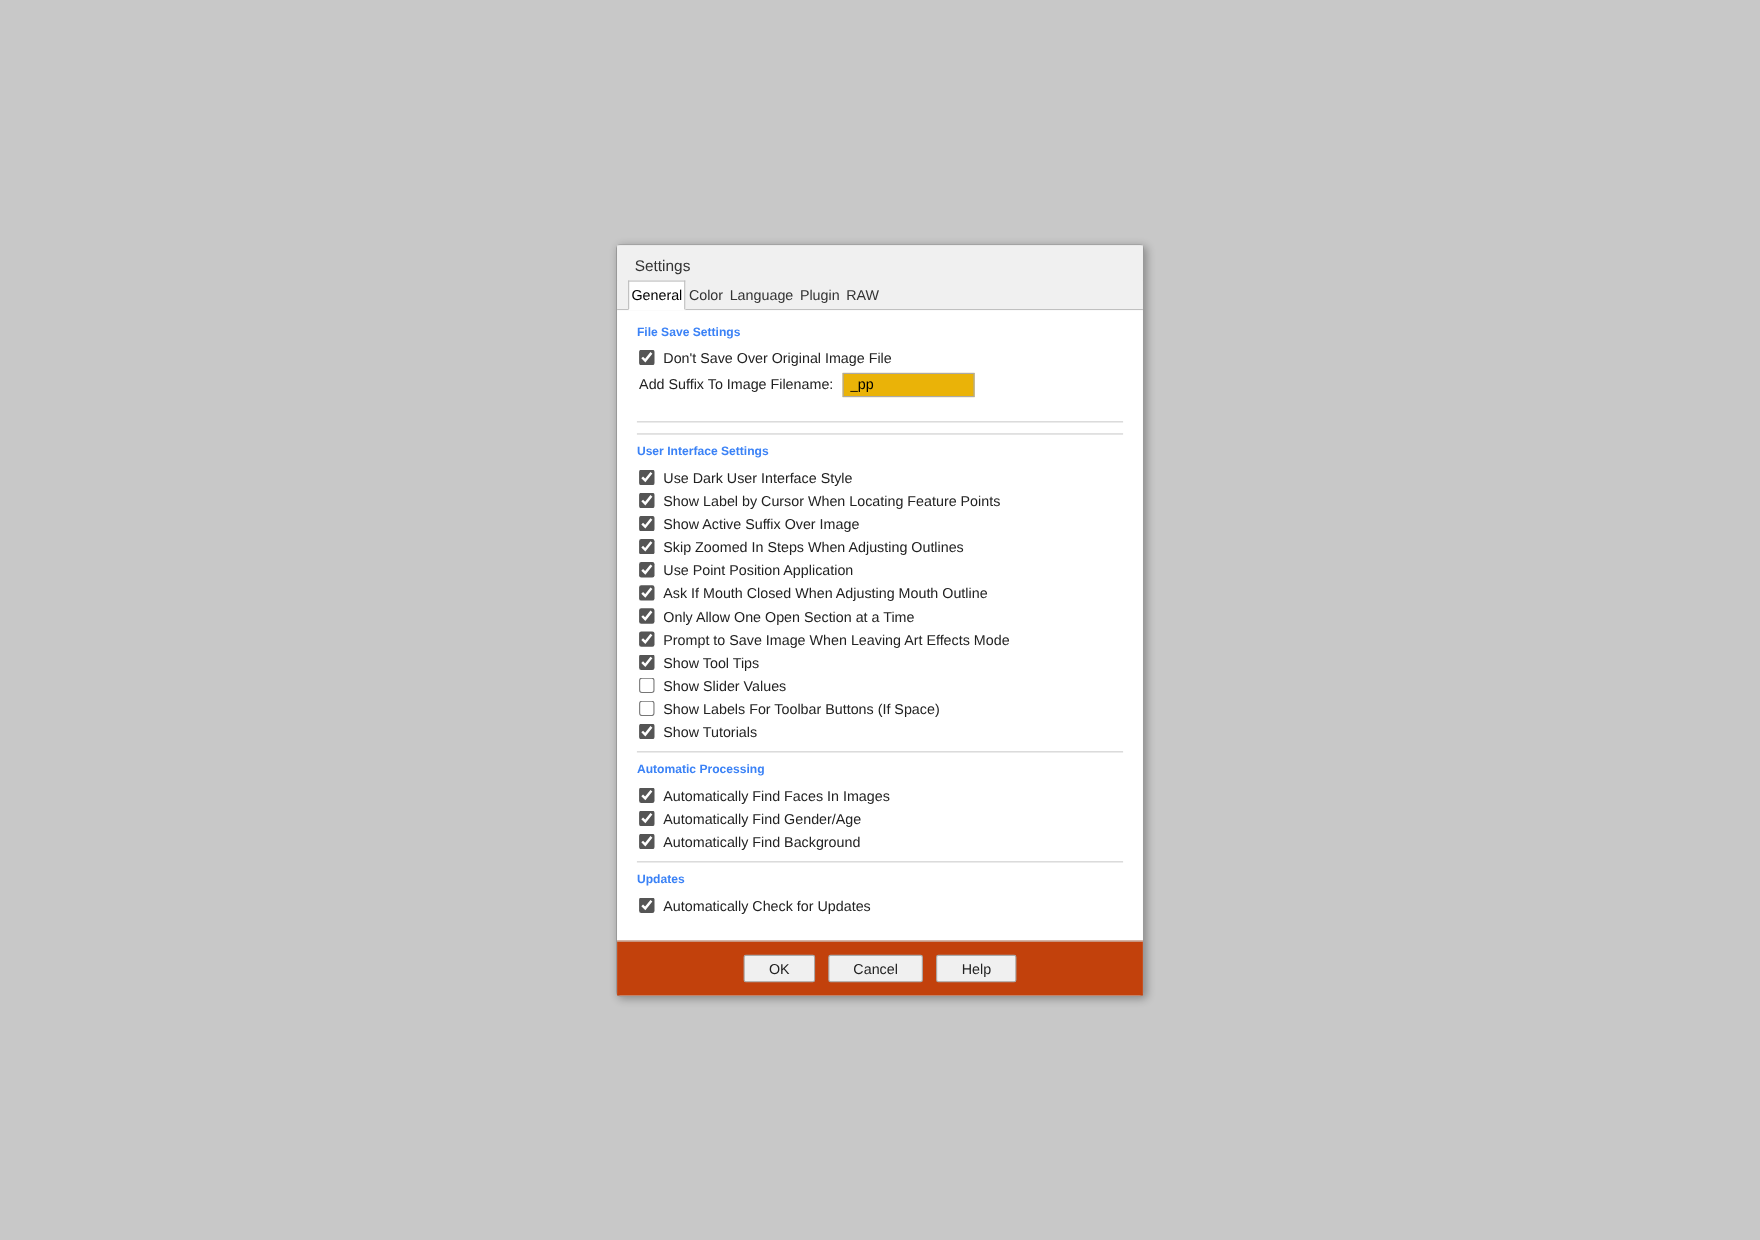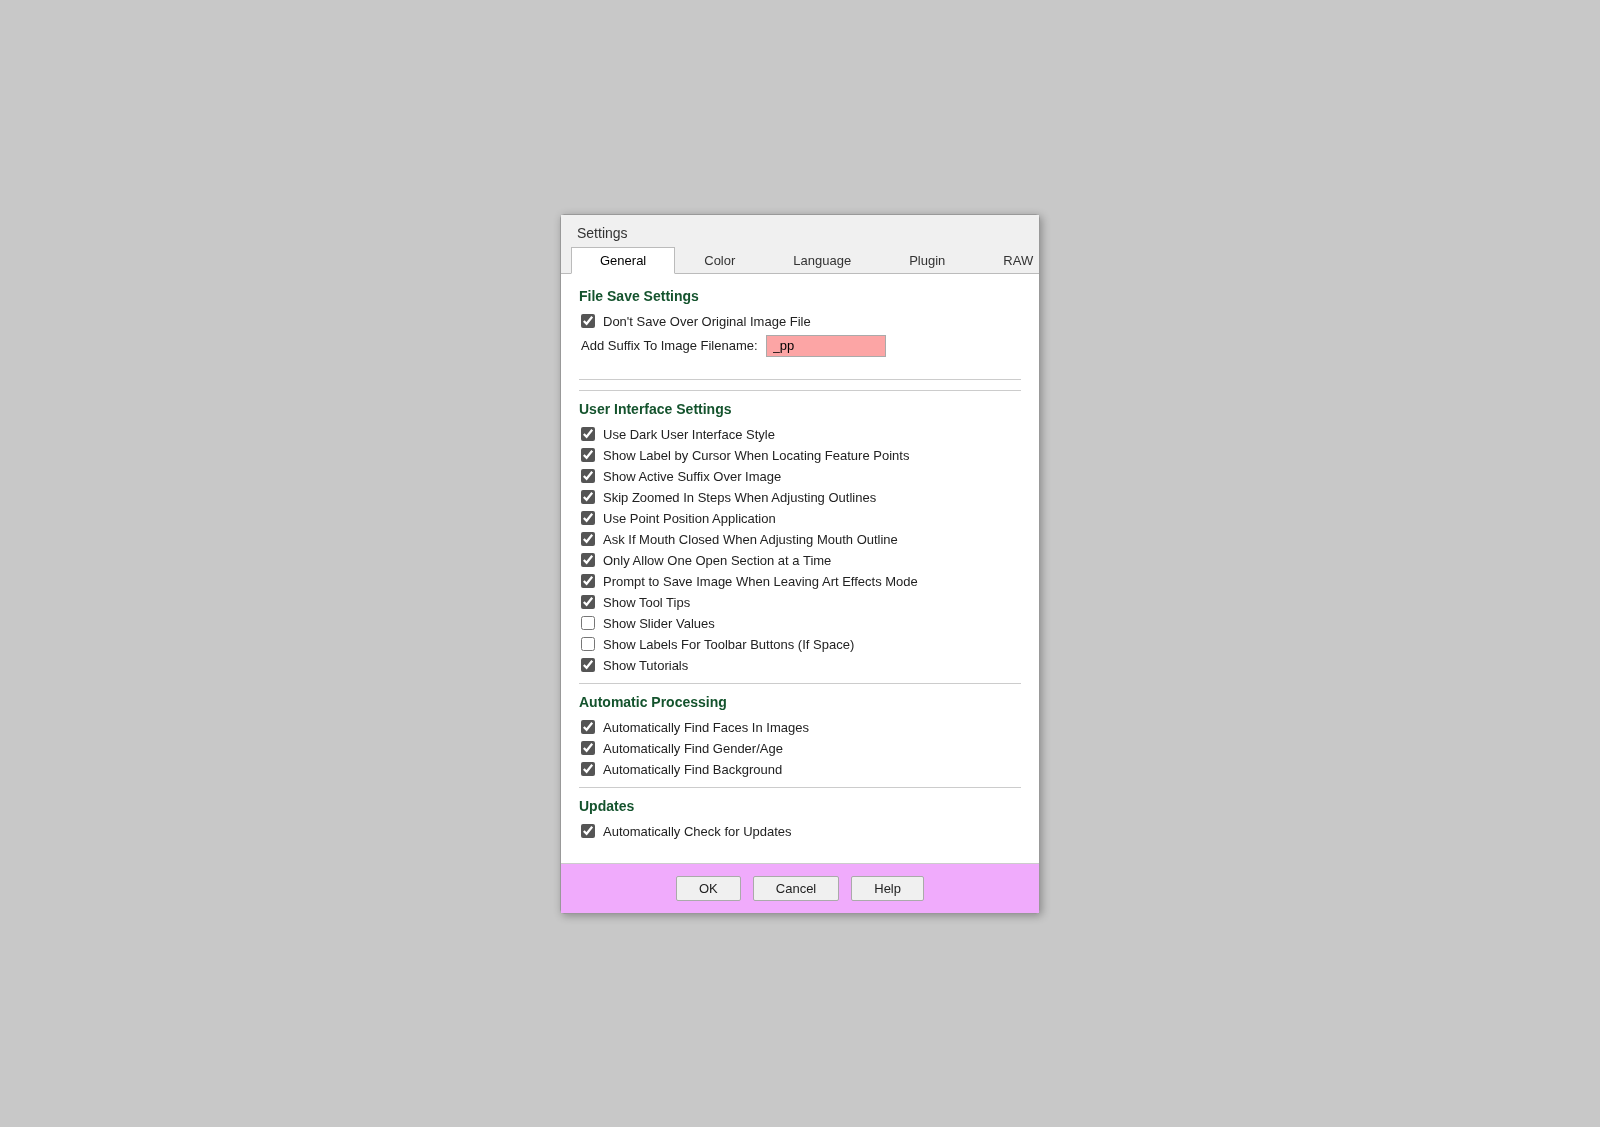--- a/index.html
+++ b/index.html
@@ -29,21 +29,21 @@
       color: #333;
       border-bottom: none;
     }
     .tabs {
       display: flex;
       padding: 0 10px;
       border-bottom: 1px solid #bbb;
       background: #f0f0f0;
     }
     .tab {
-      padding: 5px 28px;
+      padding: 5px 2px;
       cursor: pointer;
       border: 1px solid transparent;
       border-bottom: none;
       font-size: 13px;
       color: #333;
       background: transparent;
       margin-bottom: -1px;
     }
     .tab.active {
       background: #ffffff;
@@ -54,23 +54,23 @@
     .dialog-body {
       background: #ffffff;
       padding: 14px 18px;
       max-height: 820px;
       overflow-y: auto;
     }
     .section {
       margin-bottom: 10px;
     }
     .section-title {
-      font-size: 14px;
+      font-size: 11px;
       font-weight: bold;
-      color: #14532d;
+      color: #3b82f6;
       margin-bottom: 8px;
       padding-bottom: 2px;
     }
     .section-divider {
       border: none;
       border-top: 1px solid #ccc;
       margin: 10px 0;
     }
     .checkbox-row {
       display: flex;
@@ -95,32 +95,32 @@
       margin-bottom: 22px;
       padding-left: 2px;
     }
     .suffix-label {
       font-size: 13px;
       color: #222;
       margin-right: 8px;
     }
     .suffix-input {
       border: 1px solid #aaa;
-      background: #fca5a5;
+      background: #eab308;
       padding: 2px 6px;
       font-size: 13px;
       width: 120px;
       height: 22px;
     }
     .dialog-footer {
       display: flex;
       justify-content: center;
       gap: 12px;
       padding: 12px 16px;
-      background: #f0abfc;
+      background: #c2410c;
       border-top: 1px solid #ccc;
     }
     .footer-btn {
       padding: 4px 22px;
       font-size: 13px;
       border: 1px solid #aaa;
       background: #f0f0f0;
       cursor: pointer;
       border-radius: 2px;
       color: #222;

